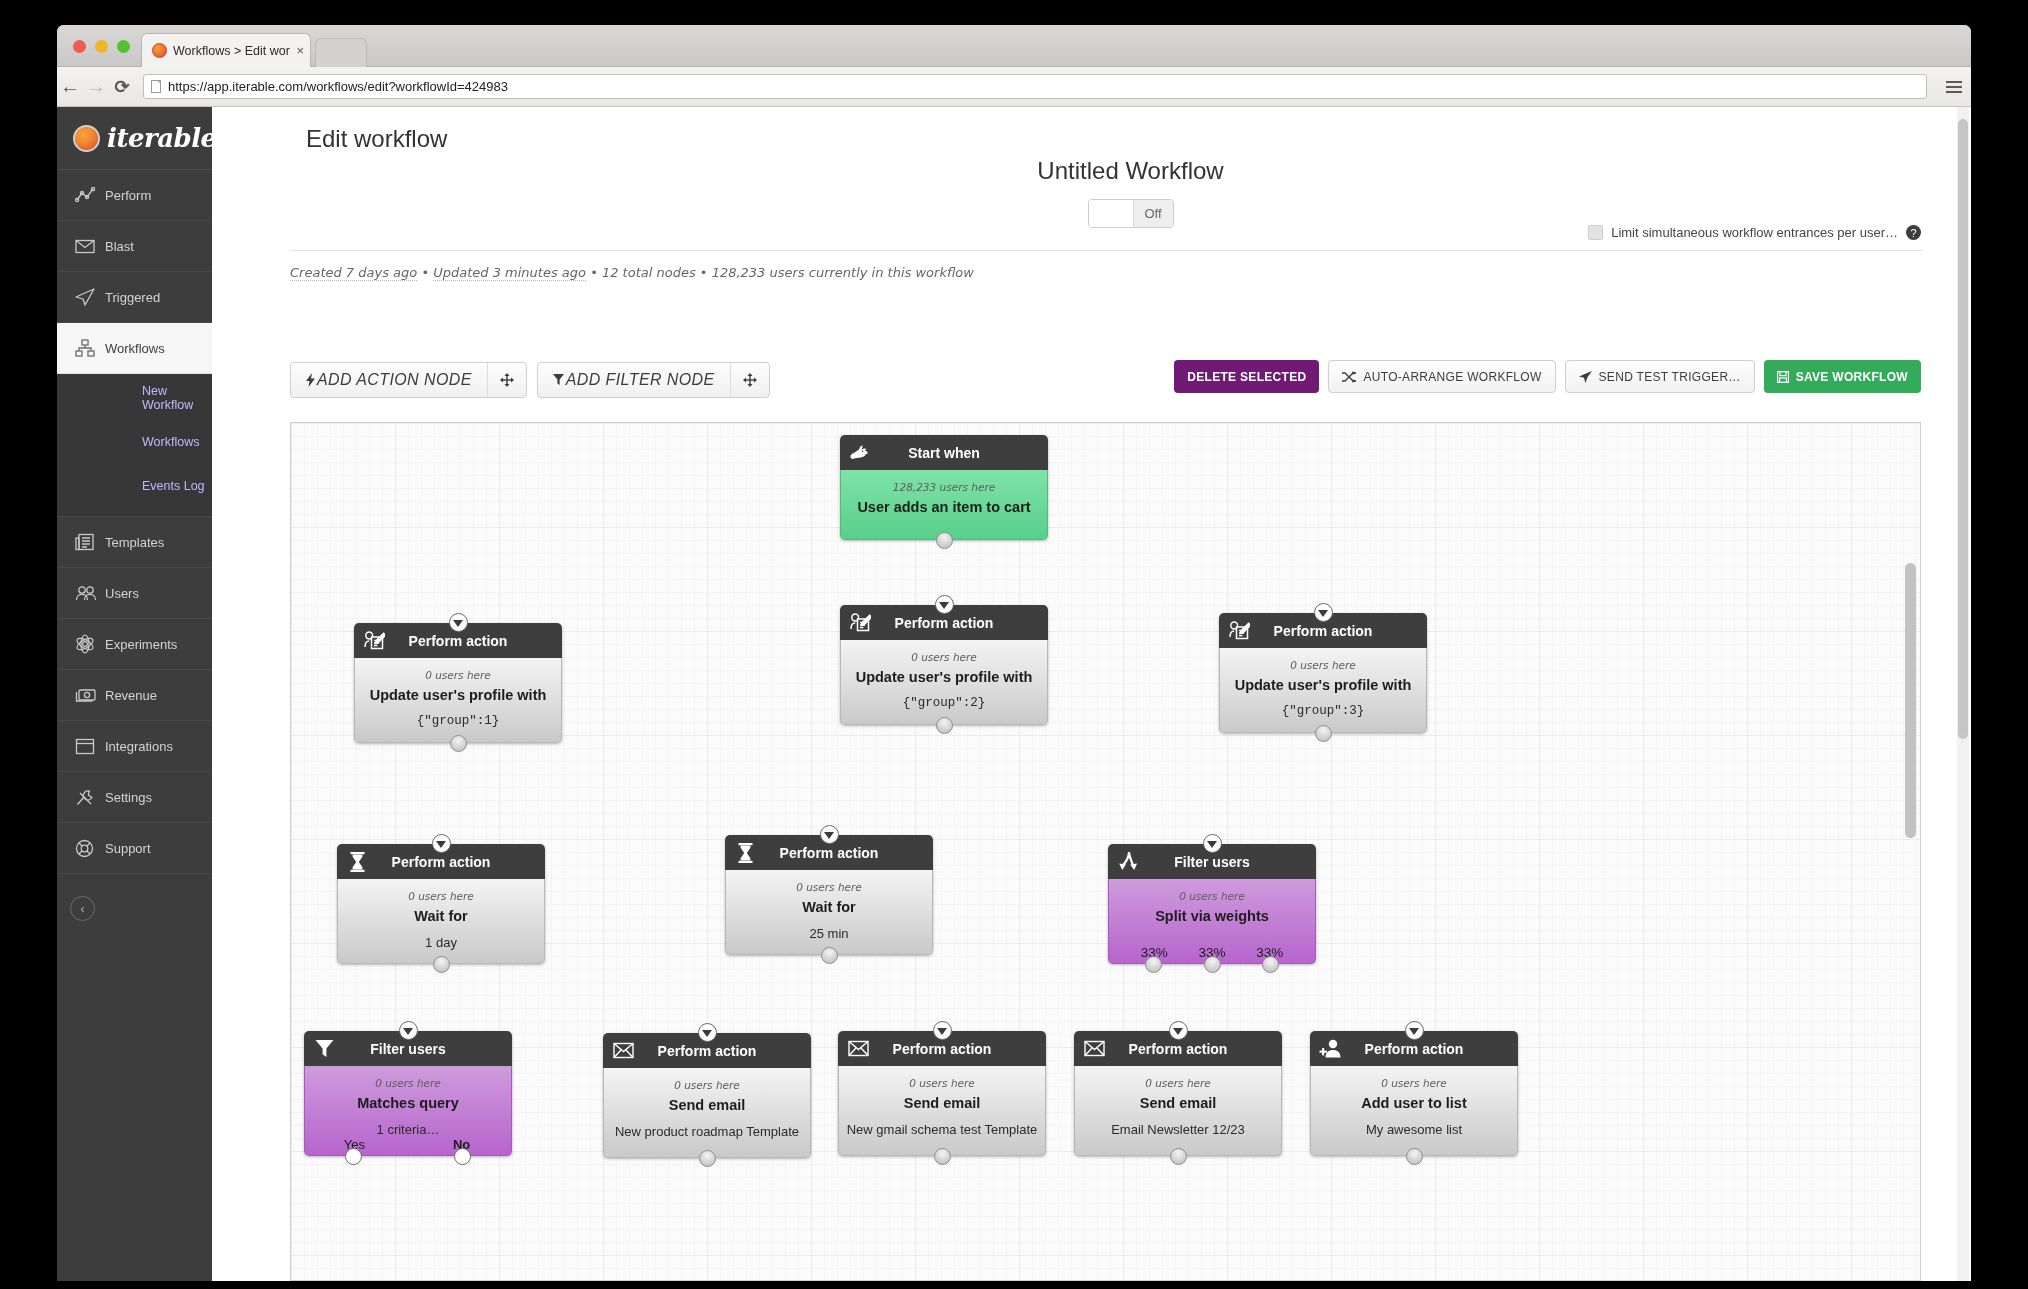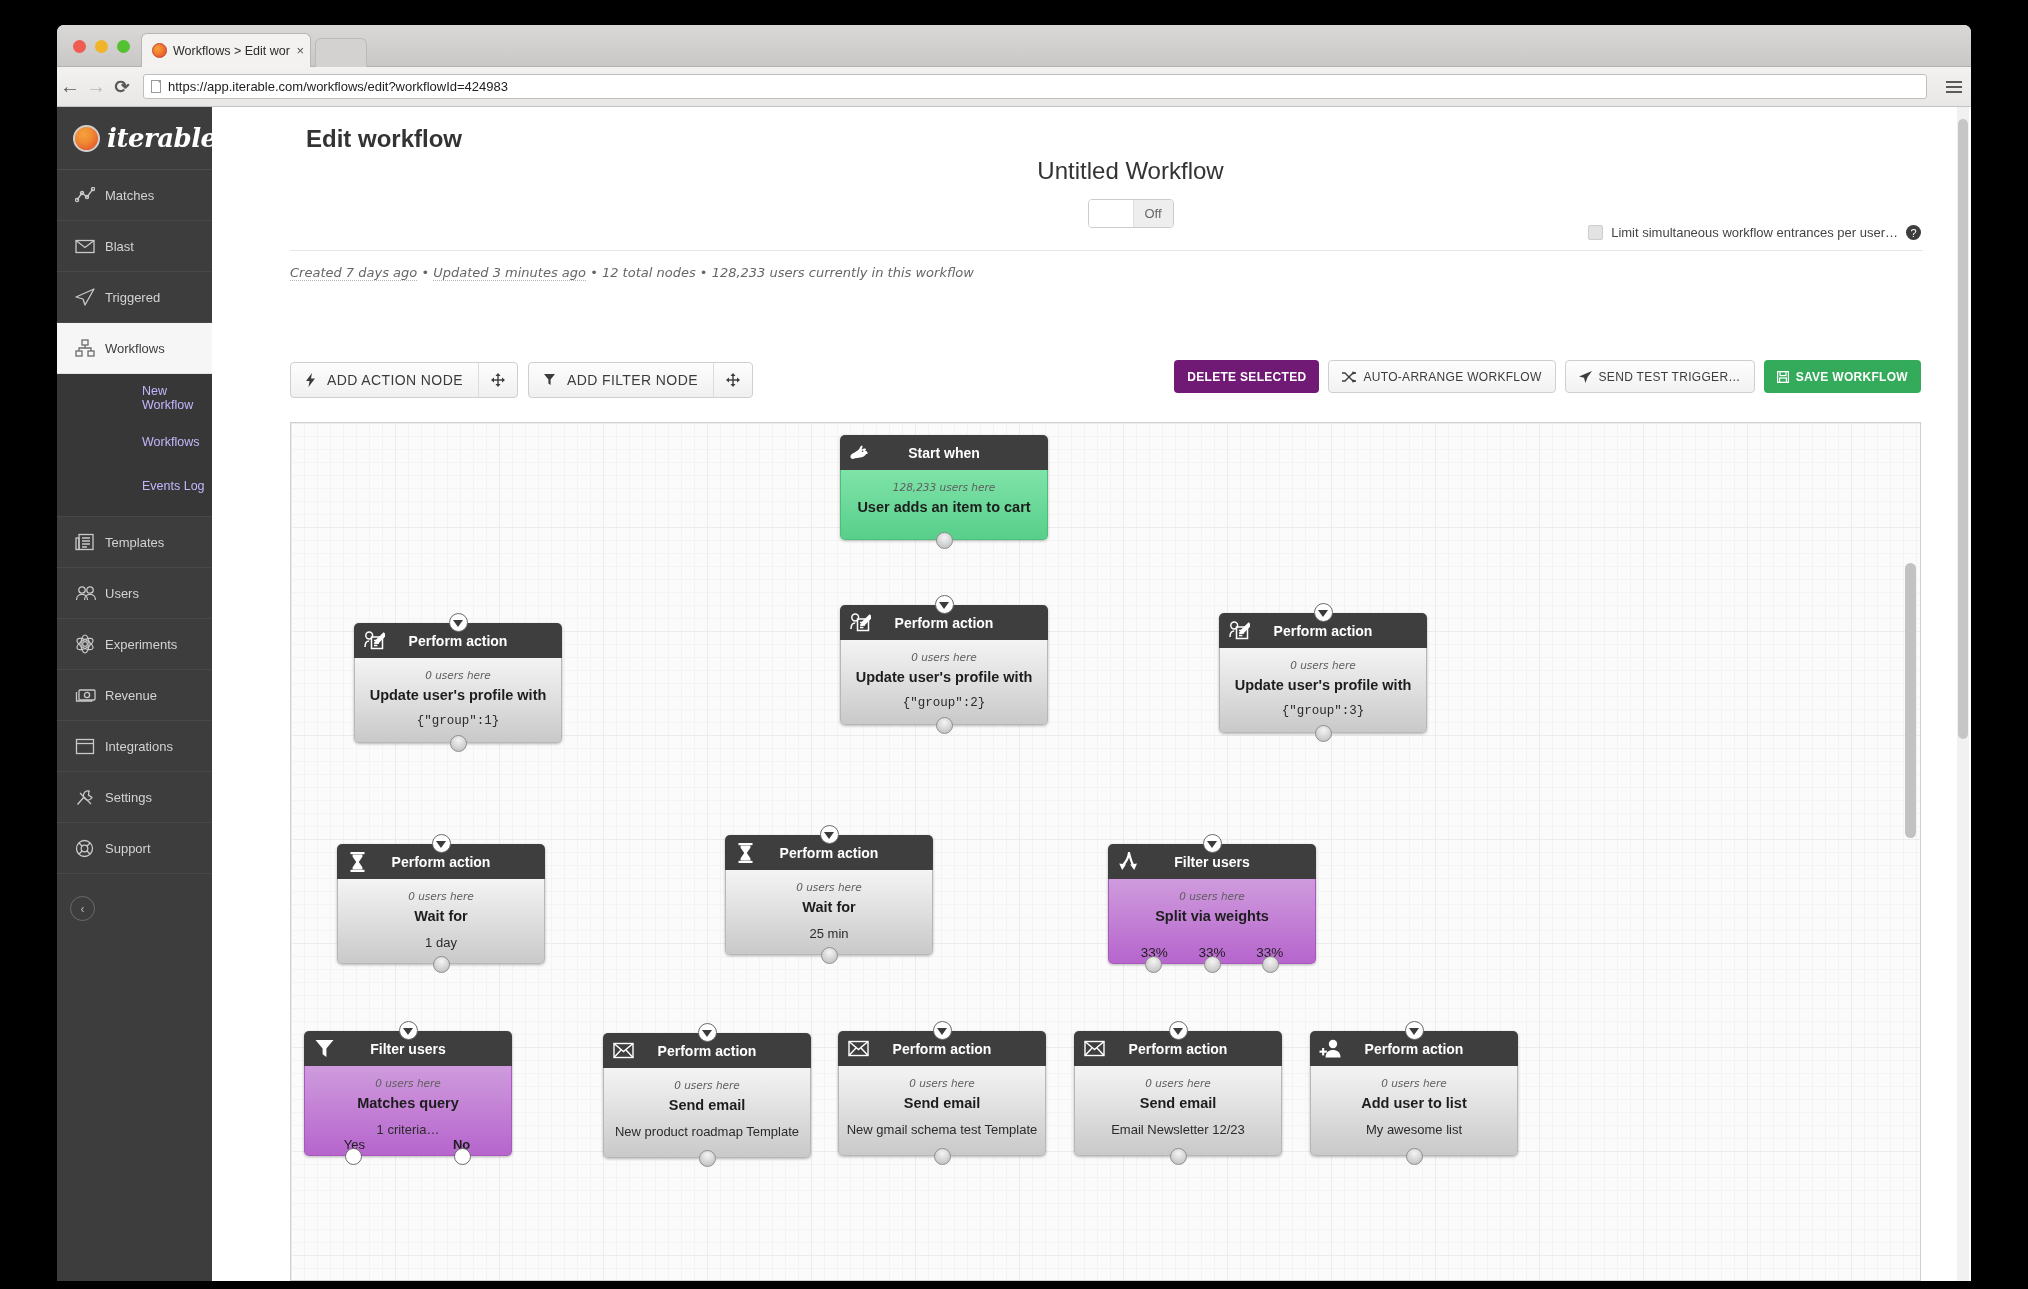--- a/index.html
+++ b/index.html
@@ -119,21 +119,21 @@
     color: #c4b5fd; font-size: 12.5px; cursor: pointer; margin-left: 20px;
   }
   #collapse {
     margin: 22px 0 0 13px; width: 25px; height: 25px; border-radius: 50%;
     border: 1px solid #6b6b6b; color: #b5b5b5; font-size: 12px;
     display: flex; align-items: center; justify-content: center; cursor: pointer;
   }
 
   
   #main { position: absolute; left: 185px; top: 0; right: 0; height: 100%; background: #fff; }
-  #page-title { font-size: 24px; color: #333; font-weight: 700; padding: 18px 0 0 64px; }
+  #page-title { font-size: 24px; color: #333; font-weight: 400; padding: 18px 0 0 64px; }
   #wf-row { display: flex; align-items: center; padding: 4px 0 0 48px; gap: 14px; flex-direction: column; }
   #wf-name { font-size: 24px; color: #333; font-weight: 400; }
   #toggle {
     width: 86px; height: 29px; border: 1px solid #ccc; border-radius: 4px;
     background: #fff; display: flex; cursor: pointer; overflow: hidden;
   }
   #toggle .knob { width: 45px; background: #fff; border-right: 1px solid #ddd; }
   #toggle .lbl { flex: 1; background: #eeeeee; color: #666; font-size: 13px;
                  display: flex; align-items: center; justify-content: center; }
 
@@ -153,22 +153,22 @@
   #limit-row .q {
     width: 15px; height: 15px; border-radius: 50%; background: #3d3d3d; color: #fff;
     font-size: 11px; display: flex; align-items: center; justify-content: center; cursor: pointer;
   }
 
   
   #toolbar { position: absolute; left: 48px; top: 255px; display: flex; gap: 10px; }
   .btngrp { display: flex; border: 1px solid #cfcfcf; border-radius: 4px; overflow: hidden;
             background: linear-gradient(#fdfdfd, #f0f0f0); }
   .btngrp .seg {
-    padding: 0 15px; height: 34px; display: flex; align-items: center; gap: 12px;
-    font-size: 14px; color: #3c3c3c; letter-spacing: .4px; cursor: pointer;
+    padding: 0 15px; height: 34px; display: flex; align-items: center; gap: 2px;
+    font-size: 16px; color: #3c3c3c; letter-spacing: .4px; cursor: pointer; font-style: italic;
   }
   .btngrp .seg + .seg { border-left: 1px solid #dcdcdc; padding: 0 12px; }
 
   #toolbar-right { position: absolute; right: 50px; top: 253px; display: flex; gap: 9px; }
   .tbtn {
     height: 33px; padding: 0 13px; border-radius: 4px; display: flex; align-items: center;
     gap: 7px; font-size: 12px; letter-spacing: .3px; cursor: pointer; white-space: nowrap;
   }
   .tbtn.danger { background: #701a75; color: #fff; font-weight: bold; }
   .tbtn.plain { background: linear-gradient(#fdfdfd, #f2f2f2); border: 1px solid #cfcfcf; color: #3c3c3c; }
@@ -272,21 +272,21 @@
       <div class="nav-item">
         <span class="ico">
           <svg width="20" height="16" viewBox="0 0 20 16" fill="none" stroke="#c9c9c9" stroke-width="1.3">
             <polyline points="2,13 7,6 12,10 18,2"></polyline>
                 <circle cx="2" cy="13" r="1.6"></circle>
                 <circle cx="7" cy="6" r="1.6"></circle>
                 <circle cx="12" cy="10" r="1.6"></circle>
                 <circle cx="18" cy="2" r="1.6"></circle>
           </svg>
             </span>
-        <span>Matches</span>
+        <span>Perform</span>
       </div>
 
       <div class="nav-item">
         <span class="ico">
           <svg width="20" height="15" viewBox="0 0 20 15" fill="none" stroke="#c9c9c9" stroke-width="1.3">
             <rect x="1" y="1.5" width="18" height="12"></rect>
                 <polyline points="1,1.5 10,8.5 19,1.5"></polyline>
           </svg>
             </span>
         <span>Blast</span>

